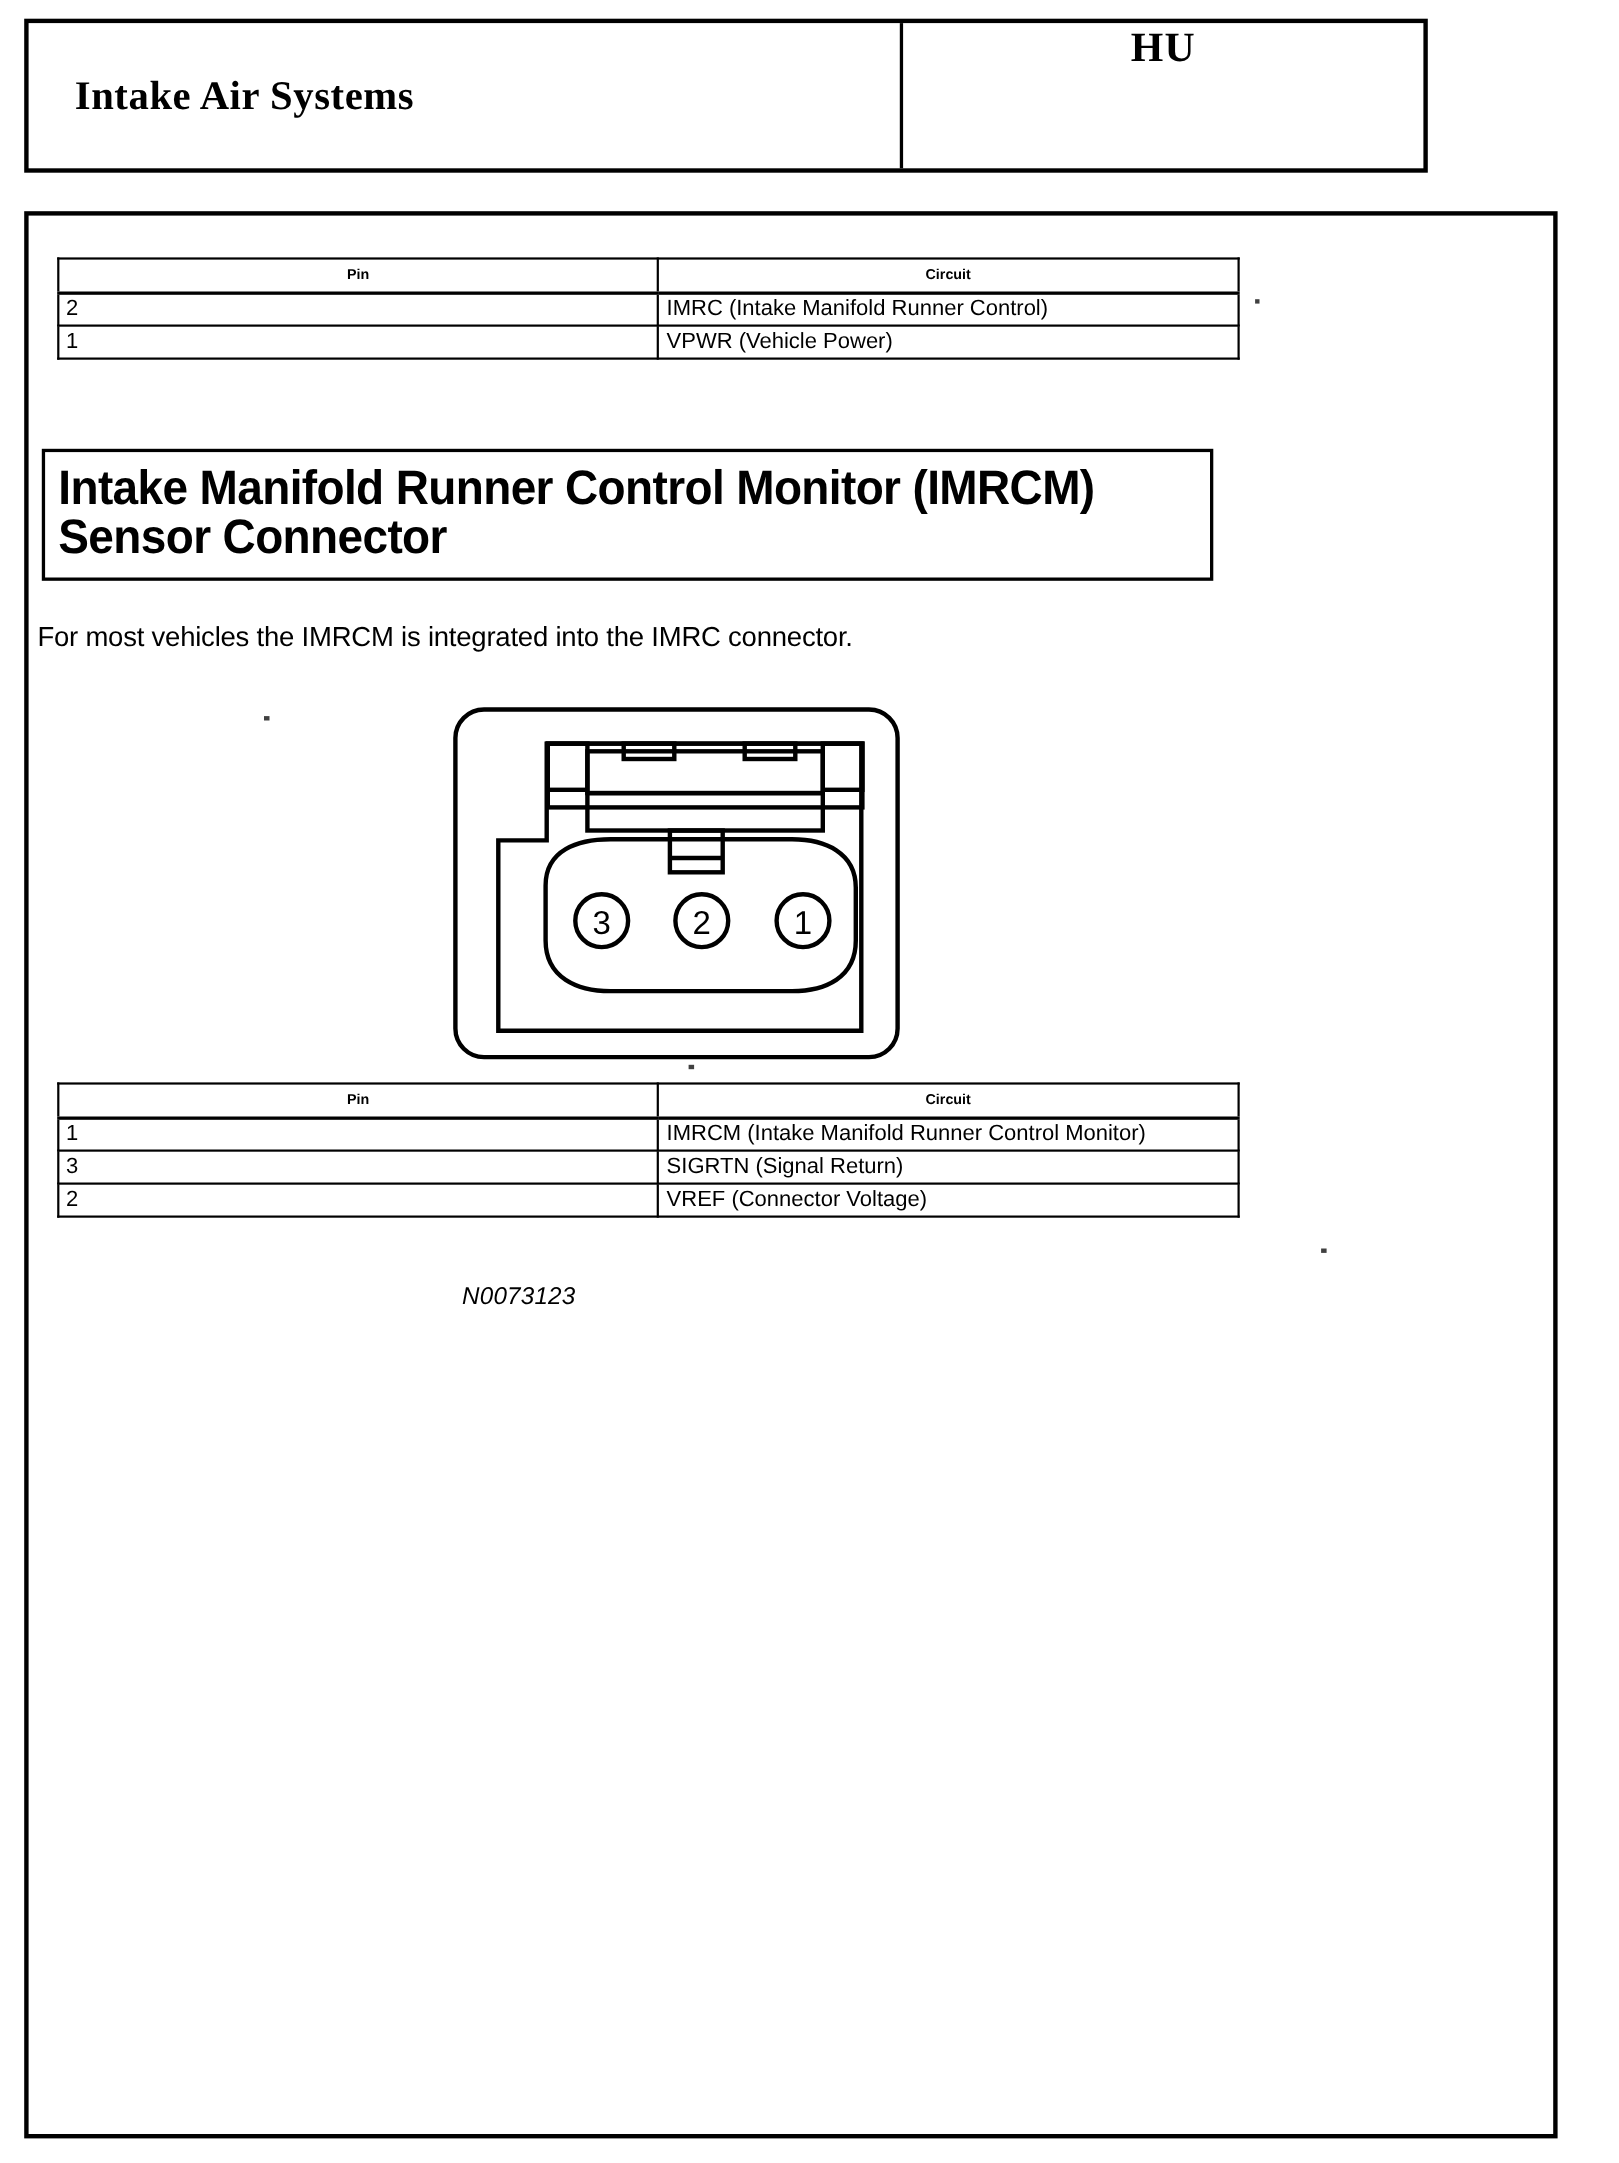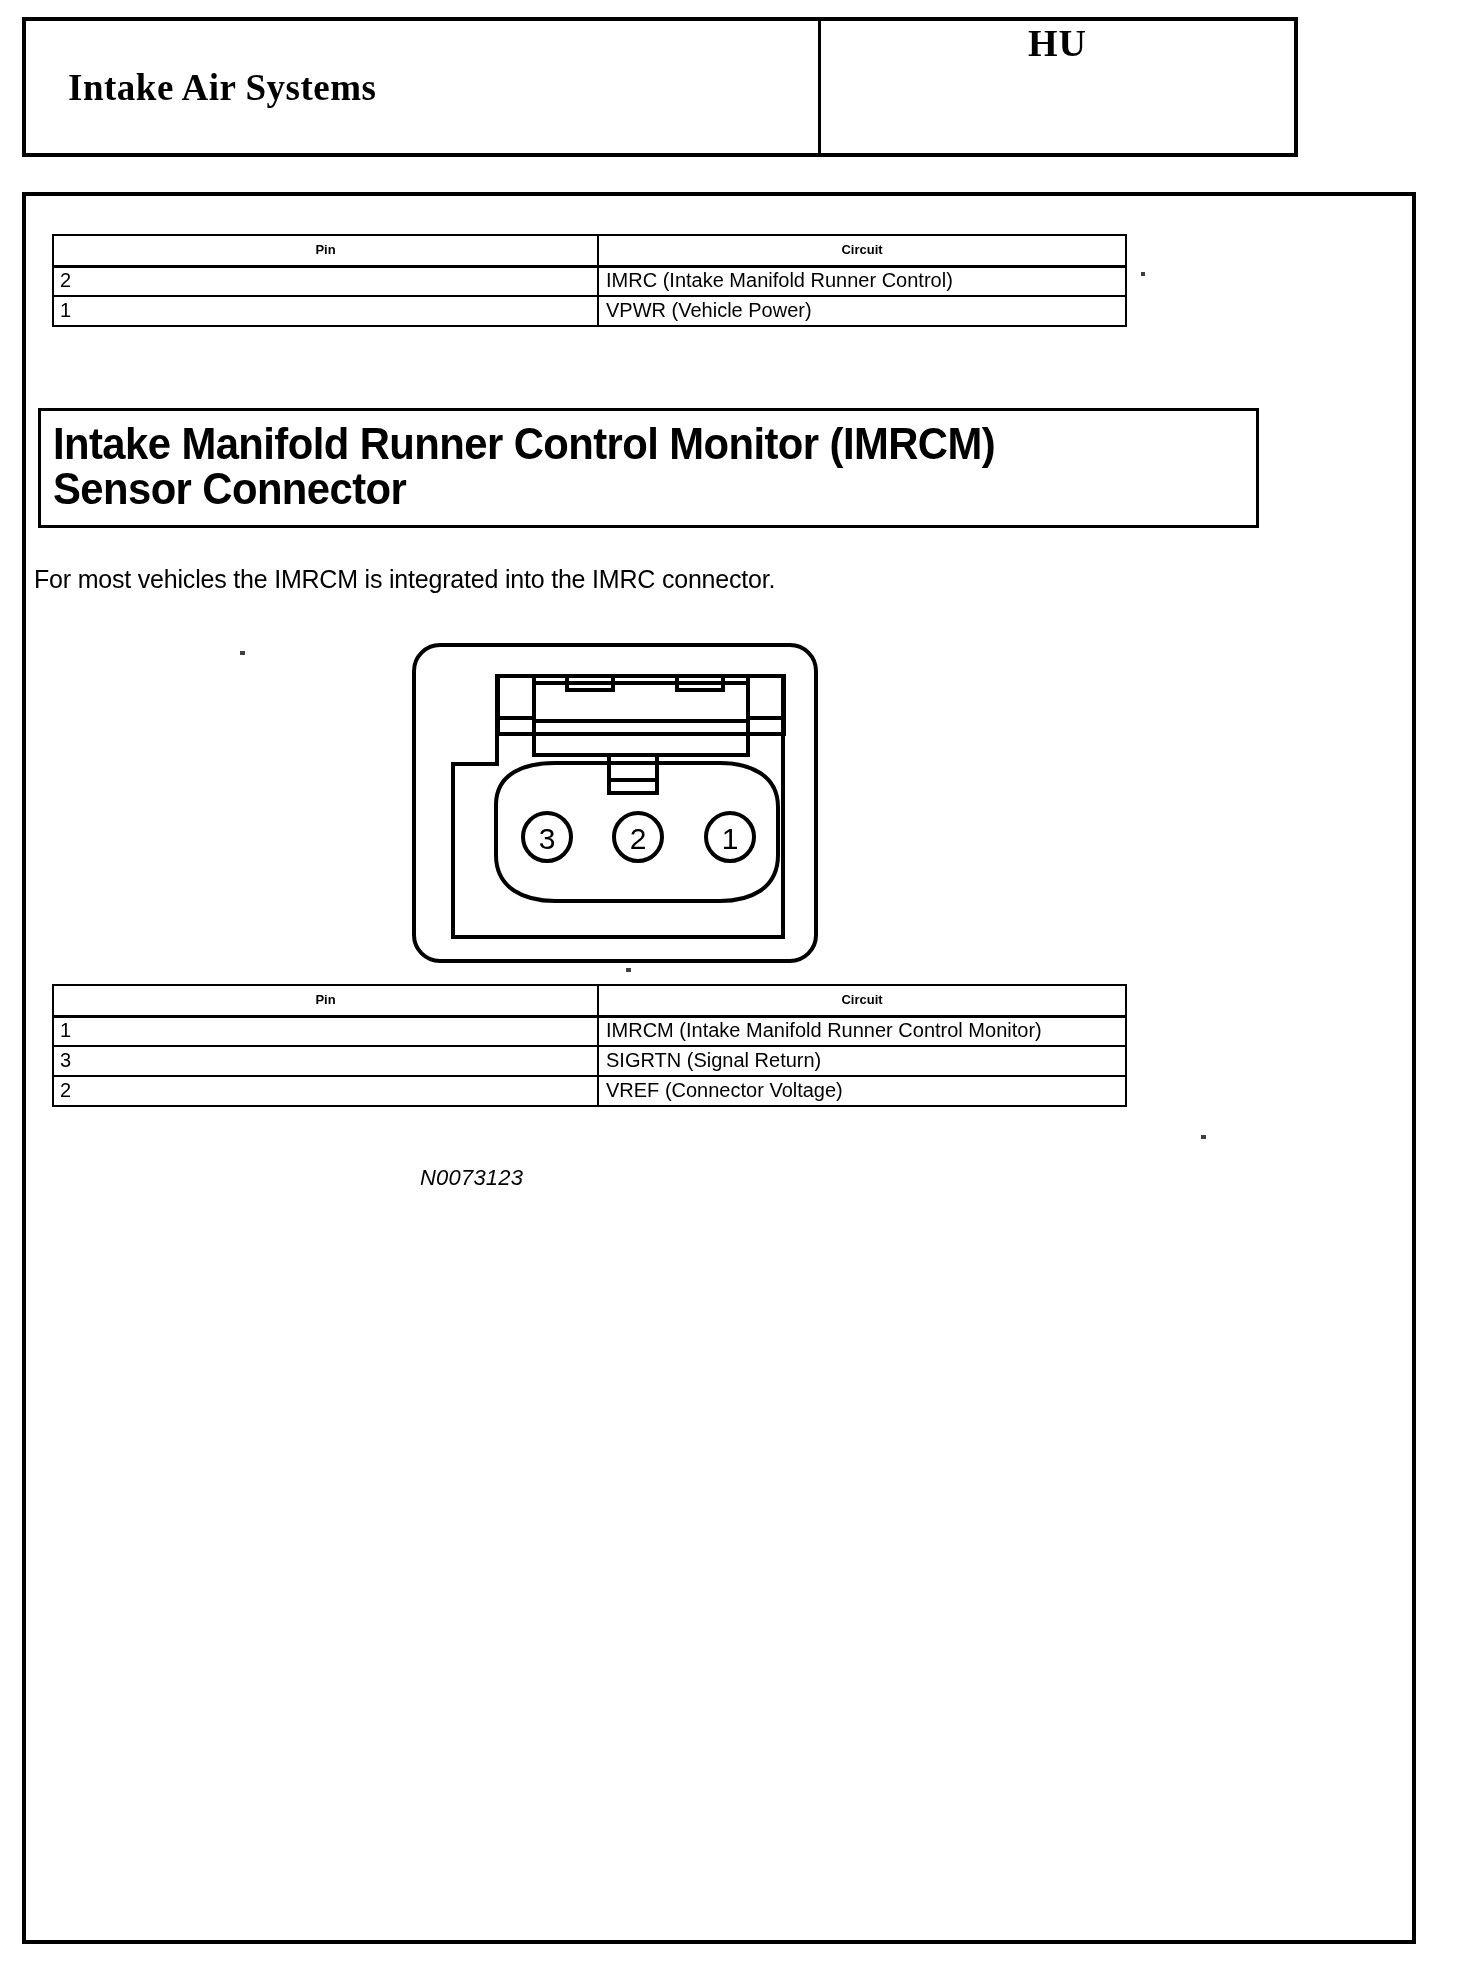--- a/index.html
+++ b/index.html
@@ -107,21 +107,21 @@
     height: 30px;
     font-size: 20px;
   }
   .pin-table tbody td.pin-col { padding-left: 6px; }
 
   
   .section-title-box {
     position: absolute;
     left: 38px;
     top: 408px;
-    width: 1221px;
+    width: 1065px;
     min-height: 120px;
     border: 3px solid #000;
     box-sizing: border-box;
     padding: 10px 8px 12px 12px;
   }
   .section-title-box .title-text {
     font-family: "Liberation Sans Narrow", "Liberation Sans", sans-serif;
     font-weight: bold;
     font-size: 44px;
     line-height: 1.03;

